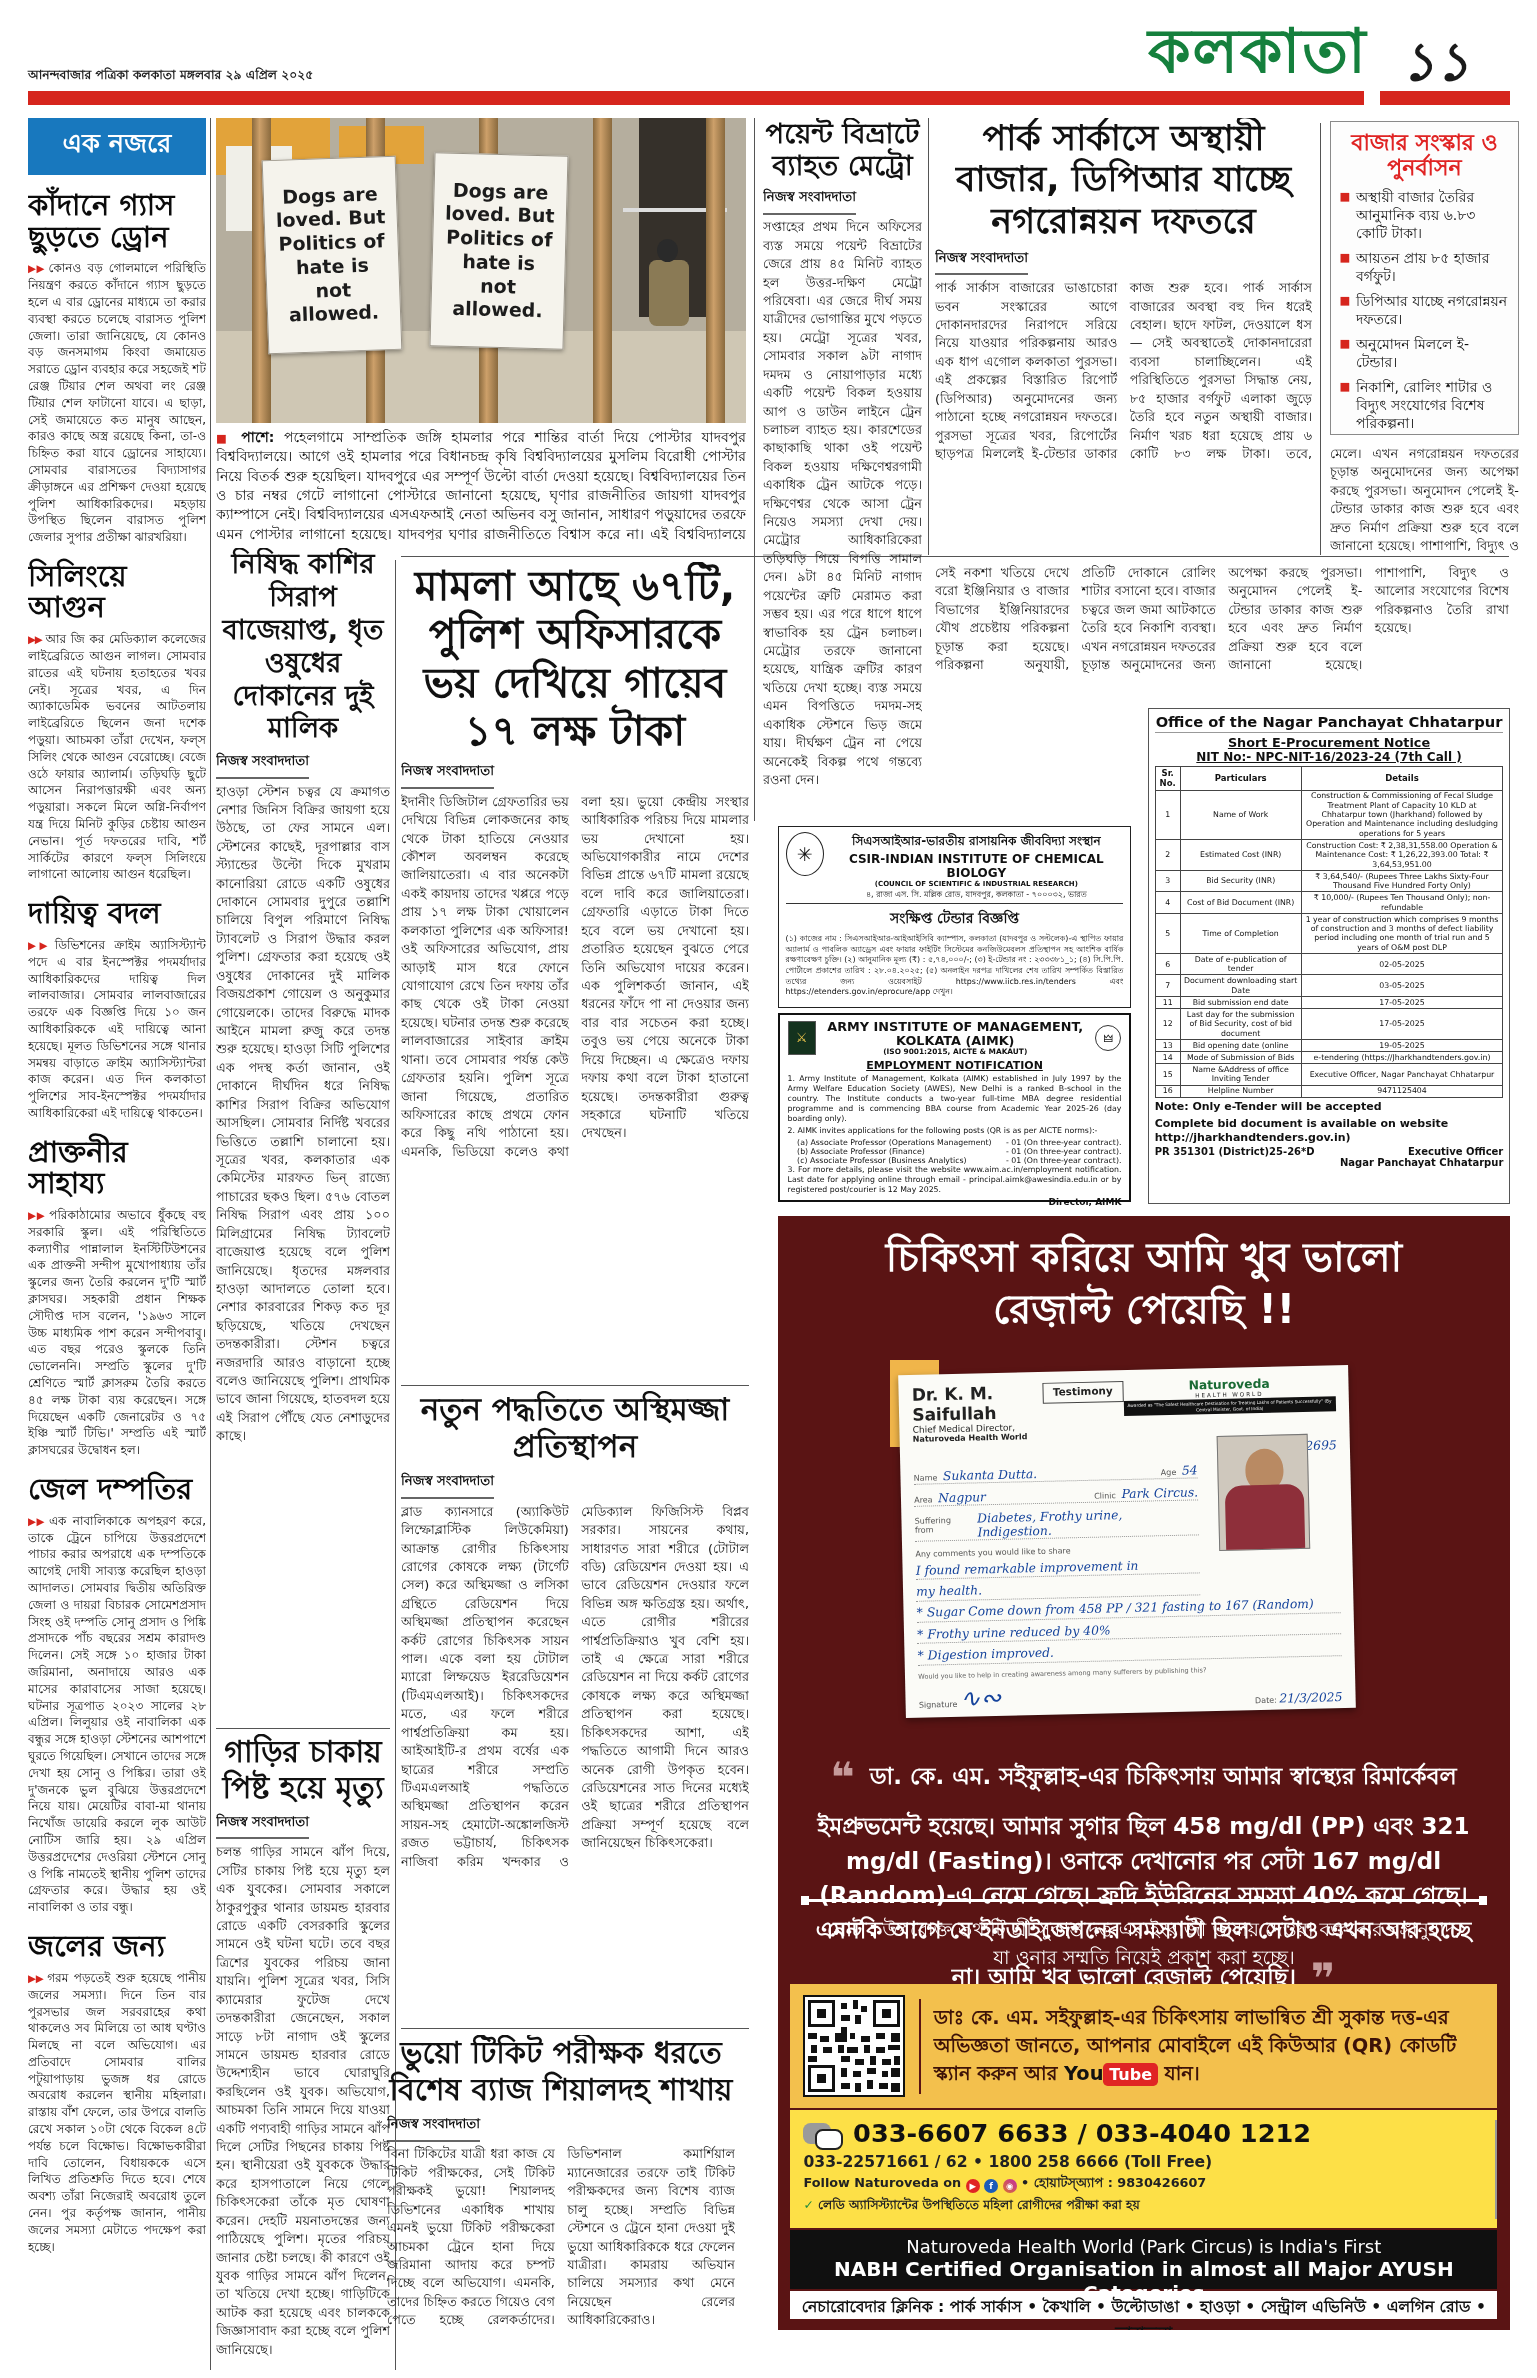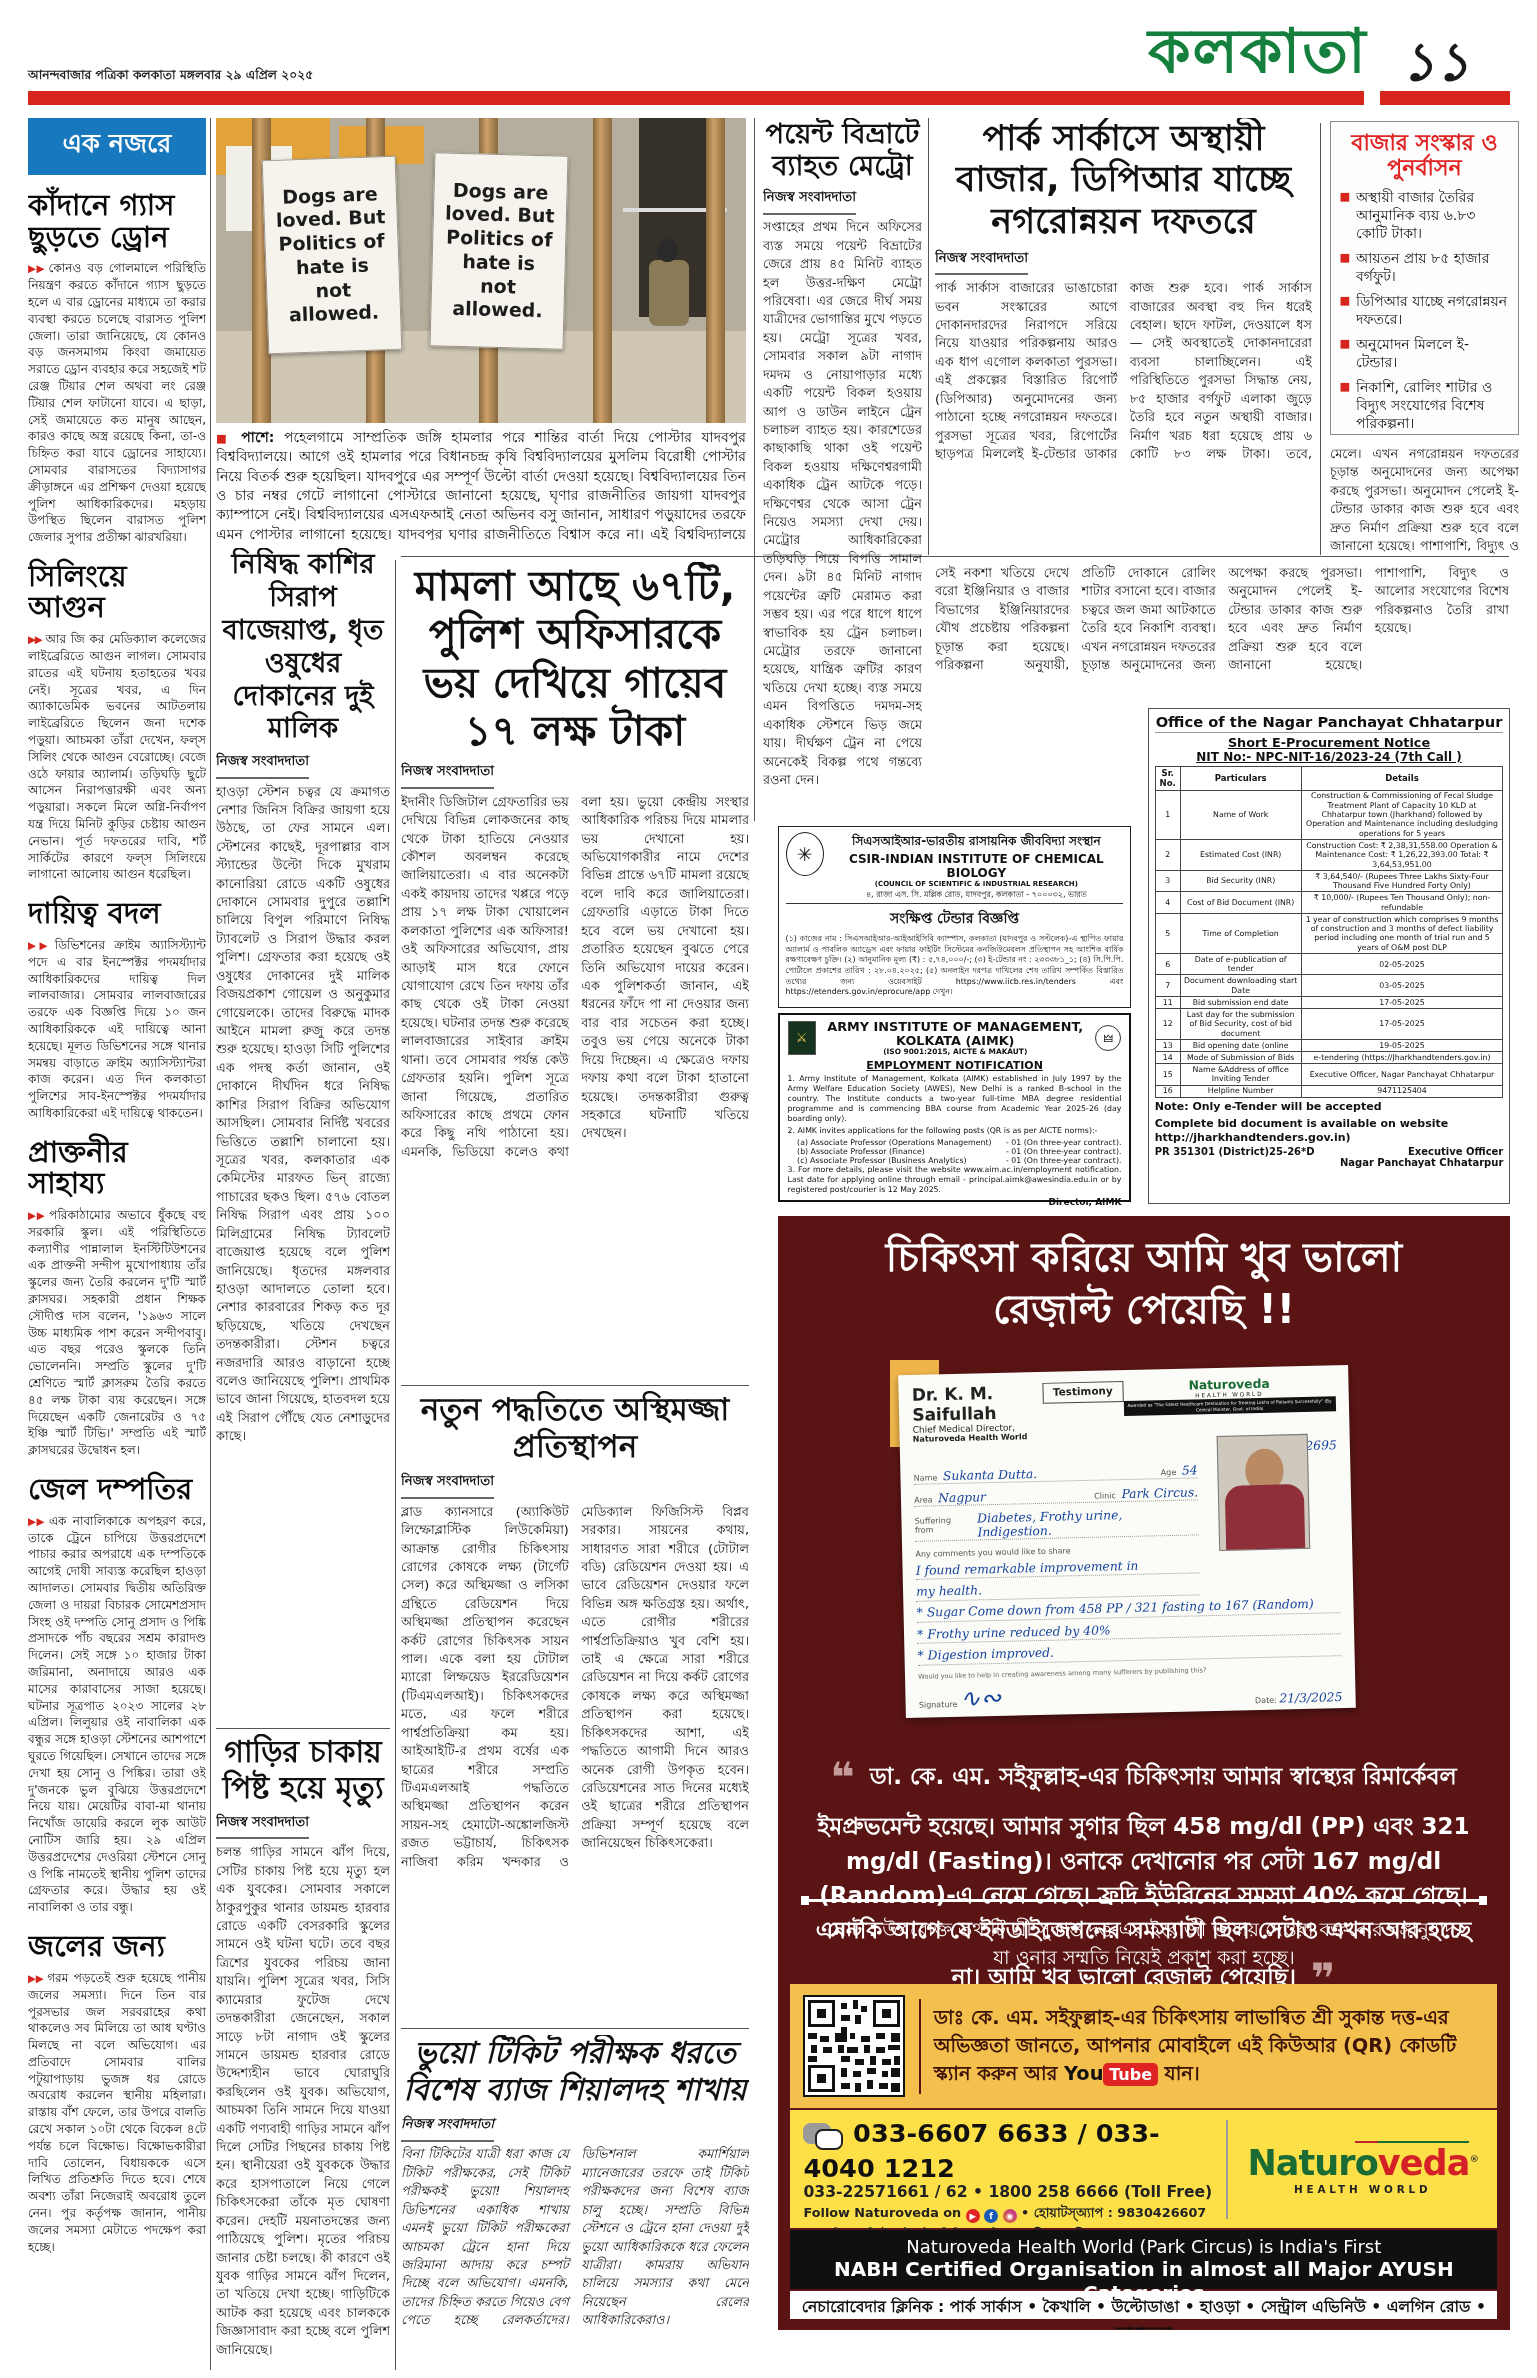--- a/index.html
+++ b/index.html
@@ -59,21 +59,21 @@
   .parkcont { position:absolute; left:935px; top:564px; width:574px; height:138px; }
 
   .syrup { position:absolute; left:216px; top:548px; width:174px; height:1162px; overflow:hidden; }
   .syrup h2 { font-size:27.4px; font-weight:900; text-align:center; line-height:1.2; }
   .fraud { position:absolute; left:401px; top:562px; width:348px; height:818px; overflow:hidden; }
   .fraud h2 { font-size:41px; font-weight:900; text-align:center; line-height:1.18; }
   .fraud .fbody { height:560px; }
   .marrow { position:absolute; left:401px; top:1391px; width:348px; height:632px; overflow:hidden; }
   .marrow h2 { font-size:31px; font-weight:900; text-align:center; line-height:1.2; }
   .marrow .mbody { height:503px; }
-  .ticket { position:absolute; left:401px; top:2035px; width:348px; height:337px; overflow:hidden;font-style:italic; }
+  .ticket { position:absolute; left:387px; top:2035px; width:348px; height:337px; overflow:hidden; }
   .ticket h2 { font-size:30px; font-weight:900; text-align:center; line-height:1.22; }
   .ticket .tbody { height:201px; }
   .crushed { position:absolute; left:216px; top:1734px; width:174px; height:636px; overflow:hidden; }
   .crushed h2 { font-size:30px; font-weight:900; text-align:center; line-height:1.2; }
 
   
   .csir { position:absolute; left:778px; top:826px; width:353px; height:182px; border:1.9px solid #222; padding:4.7px 6.6px; font-size:8.1px; }
   .csir-head { display:flex; gap:5.7px; border-bottom:0.9px solid #333; padding-bottom:2.8px; }
   .csir-logo { width:38px; height:44px; border-radius:50%; border:1.9px solid #222; display:flex; align-items:center; justify-content:center; font-size:19px; flex:none; }
   .csir-tblock { text-align:center; flex:1; }
@@ -537,26 +537,20 @@
         <div class="ph-row3">
           <span>Follow Naturoveda on</span>
           <span class="soc yt">▶</span>
           <span class="soc fb">f</span>
           <span class="soc ig">◉</span>
           <span>• হোয়াটস্অ্যাপ : 9830426607</span>
         </div>
         <div class="ph-row4"><span class="chk">✓ </span><span>লেডি অ্যাসিস্ট্যান্টের উপস্থিতিতে মহিলা রোগীদের পরীক্ষা করা হয়</span></div>
       </div>
       <div class="nv-sep-v"></div>
-      <div class="nv-logo">
-        <div class="nlogo-main">
-          <span>Natur</span><span class="leafo">o</span><span class="veda">veda</span><span class="nlogo-reg">®</span>
-        </div>
-        <div class="nlogo-sub">HEALTH WORLD</div>
-      </div>
     </div>
 
     <div class="nv-black">
       <div class="l1">Naturoveda Health World (Park Circus) is India's First</div>
       <div class="l2">NABH Certified Organisation in almost all Major AYUSH Categories</div>
     </div>
     <div class="nv-clinics">নেচারোবেদার ক্লিনিক : পার্ক সার্কাস • কৈখালি • উল্টোডাঙা • হাওড়া • সেন্ট্রাল এভিনিউ • এলগিন রোড • তারাতলা</div>
   </div>
 
 </div>

